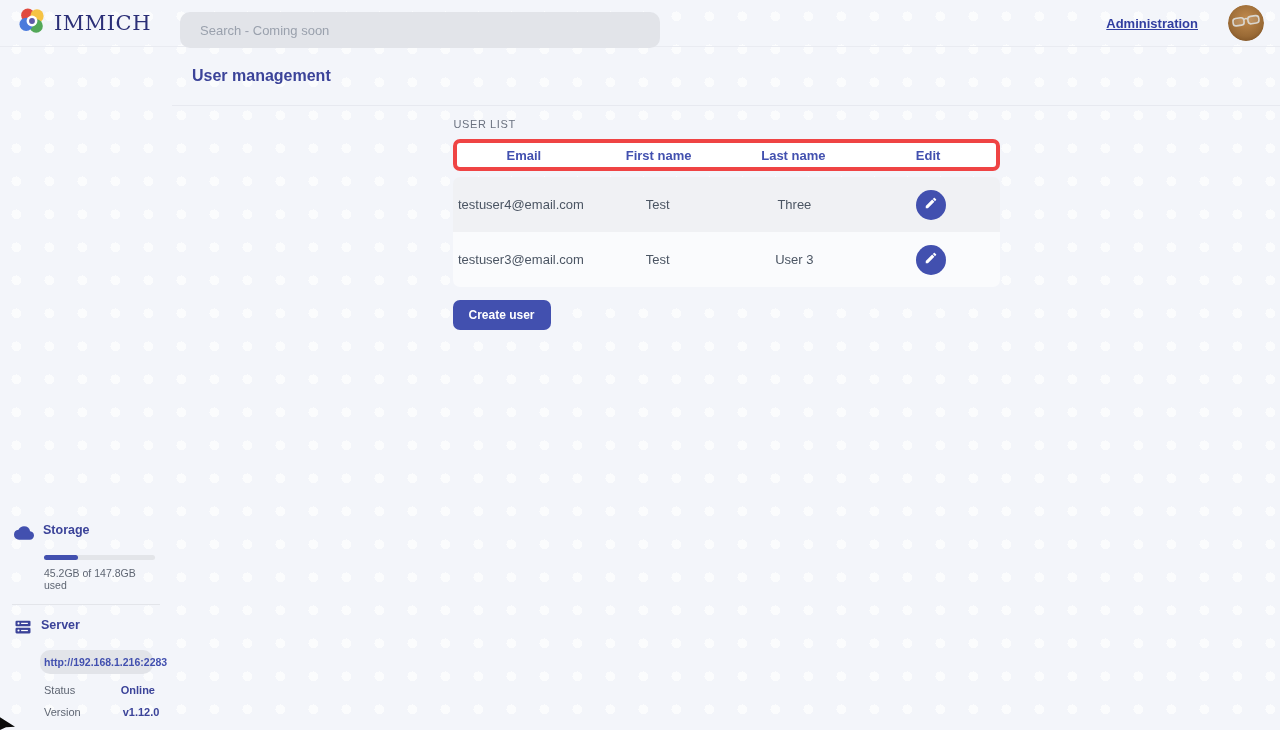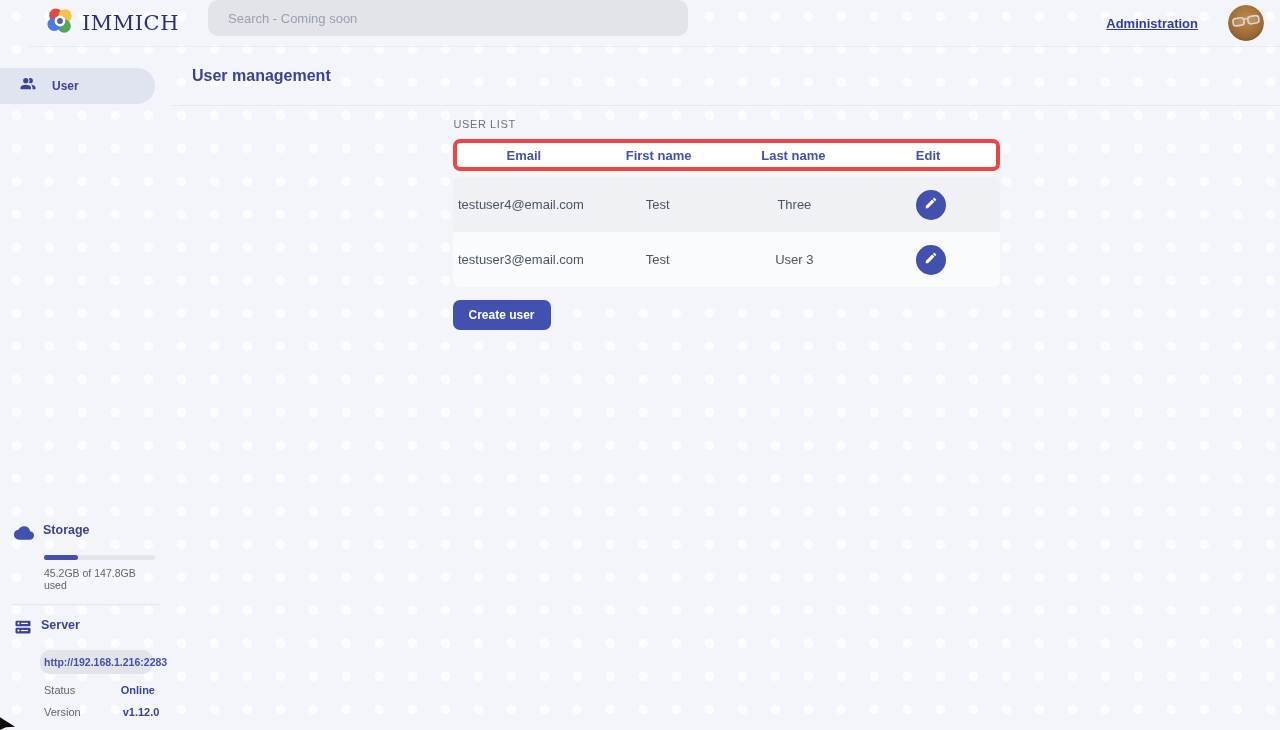--- a/index.html
+++ b/index.html
@@ -9,29 +9,29 @@
     font-family: "Liberation Sans", sans-serif;
     background-color: #f3f5fa;
     background-image: radial-gradient(circle, rgba(255,255,255,0.65) 5px, rgba(255,255,255,0) 5px);
     background-size: 33px 33px;
   }
 
   
   .navbar {
     position: absolute; top: 0; left: 0; right: 0; height: 47px;
     border-bottom: 1px solid #e9ebf1;
-    display: flex; align-items: center; margin-left: 28px;
+    display: flex; align-items: center;
   }
   .logo { display: flex; align-items: center; gap: 7px; padding-left: 17px; }
   .logo-text {
     font-family: "DejaVu Serif", serif; font-size: 21px; color: #2b2f77;
     letter-spacing: 0.5px;
   }
   .search-bar {
-    position: absolute; left: 180px; top: 0; width: 480px; height: 36px;
+    position: absolute; left: 180px; top: 12px; width: 480px; height: 36px;
     background: #e2e4e9; border: none; border-radius: 10px;
     padding: 0 20px; font-size: 13px; color: #6b7280;
     font-family: "Liberation Sans", sans-serif; outline: none;
   }
   .search-bar::placeholder { color: #9aa1ad; }
   .nav-right { margin-left: auto; display: flex; align-items: center; gap: 30px; padding-right: 16px; }
   .admin-link {
     font-size: 13px; font-weight: bold; color: #313ea0;
     text-decoration: underline; cursor: pointer;
   }
@@ -144,28 +144,20 @@
           <path d="M16 14.5 q2 -2 4 0" fill="none"></path>
         </g>
       </svg>
     </span>
   </div>
 </header>
 
 <div class="layout">
 
   <nav class="sidebar">
-    <div class="sidebar-item">
-      <span>
-        <svg width="18" height="18" viewBox="0 0 24 24" fill="#3b4399">
-          <path d="M16 17v2H2v-2s0-4 7-4 7 4 7 4m-3.5-9.5A3.5 3.5 0 1 0 9 11a3.5 3.5 0 0 0 3.5-3.5m3.44 5.5A5.32 5.32 0 0 1 18 17v2h4v-2s0-3.63-6.06-4M15 4a3.39 3.39 0 0 0-1.93.59 5 5 0 0 1 0 5.82A3.39 3.39 0 0 0 15 11a3.5 3.5 0 0 0 0-7Z"></path>
-        </svg>
-      </span>
-      <span class="sidebar-item-label">User</span>
-    </div>
 
     <div class="sidebar-bottom">
 
       <div class="widget-head">
         <span>
           <svg width="20" height="20" viewBox="0 0 24 24" fill="#4250af">
             <path d="M19.35 10.04A7.49 7.49 0 0 0 12 4C9.11 4 6.6 5.64 5.35 8.04A5.994 5.994 0 0 0 0 14a6 6 0 0 0 6 6h13a5 5 0 0 0 5-5c0-2.64-2.05-4.78-4.65-4.96Z"></path>
           </svg>
         </span>
         <span class="widget-title">Storage</span>

